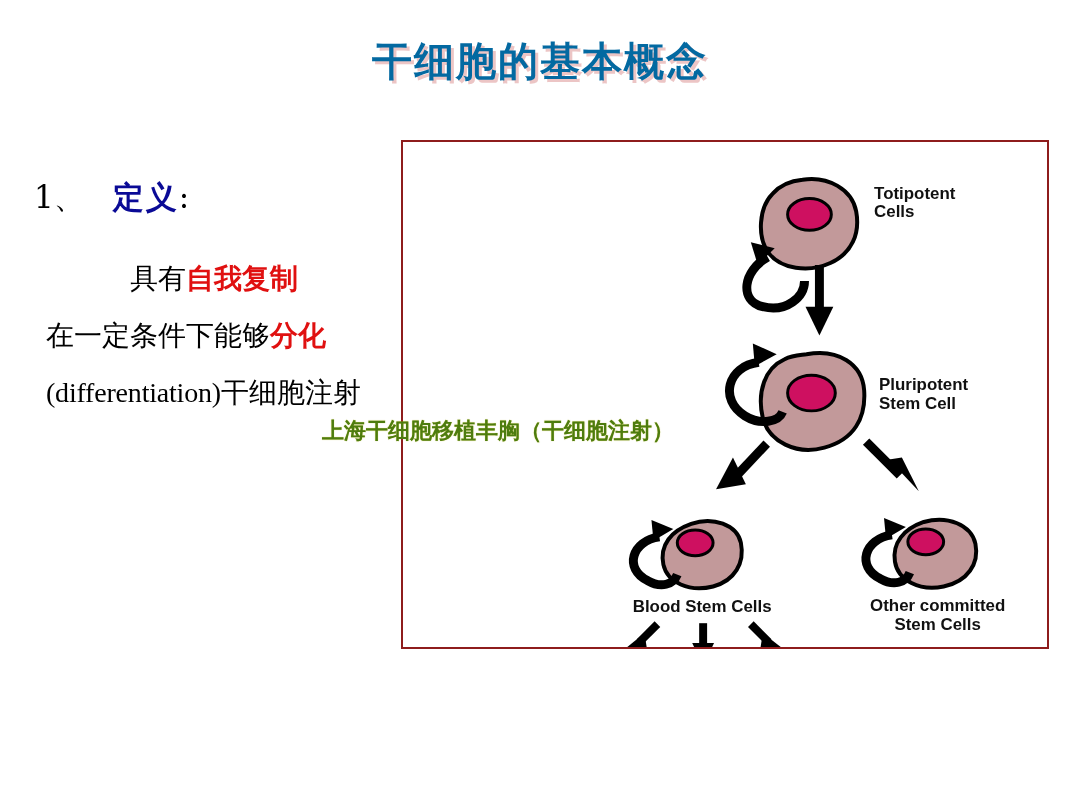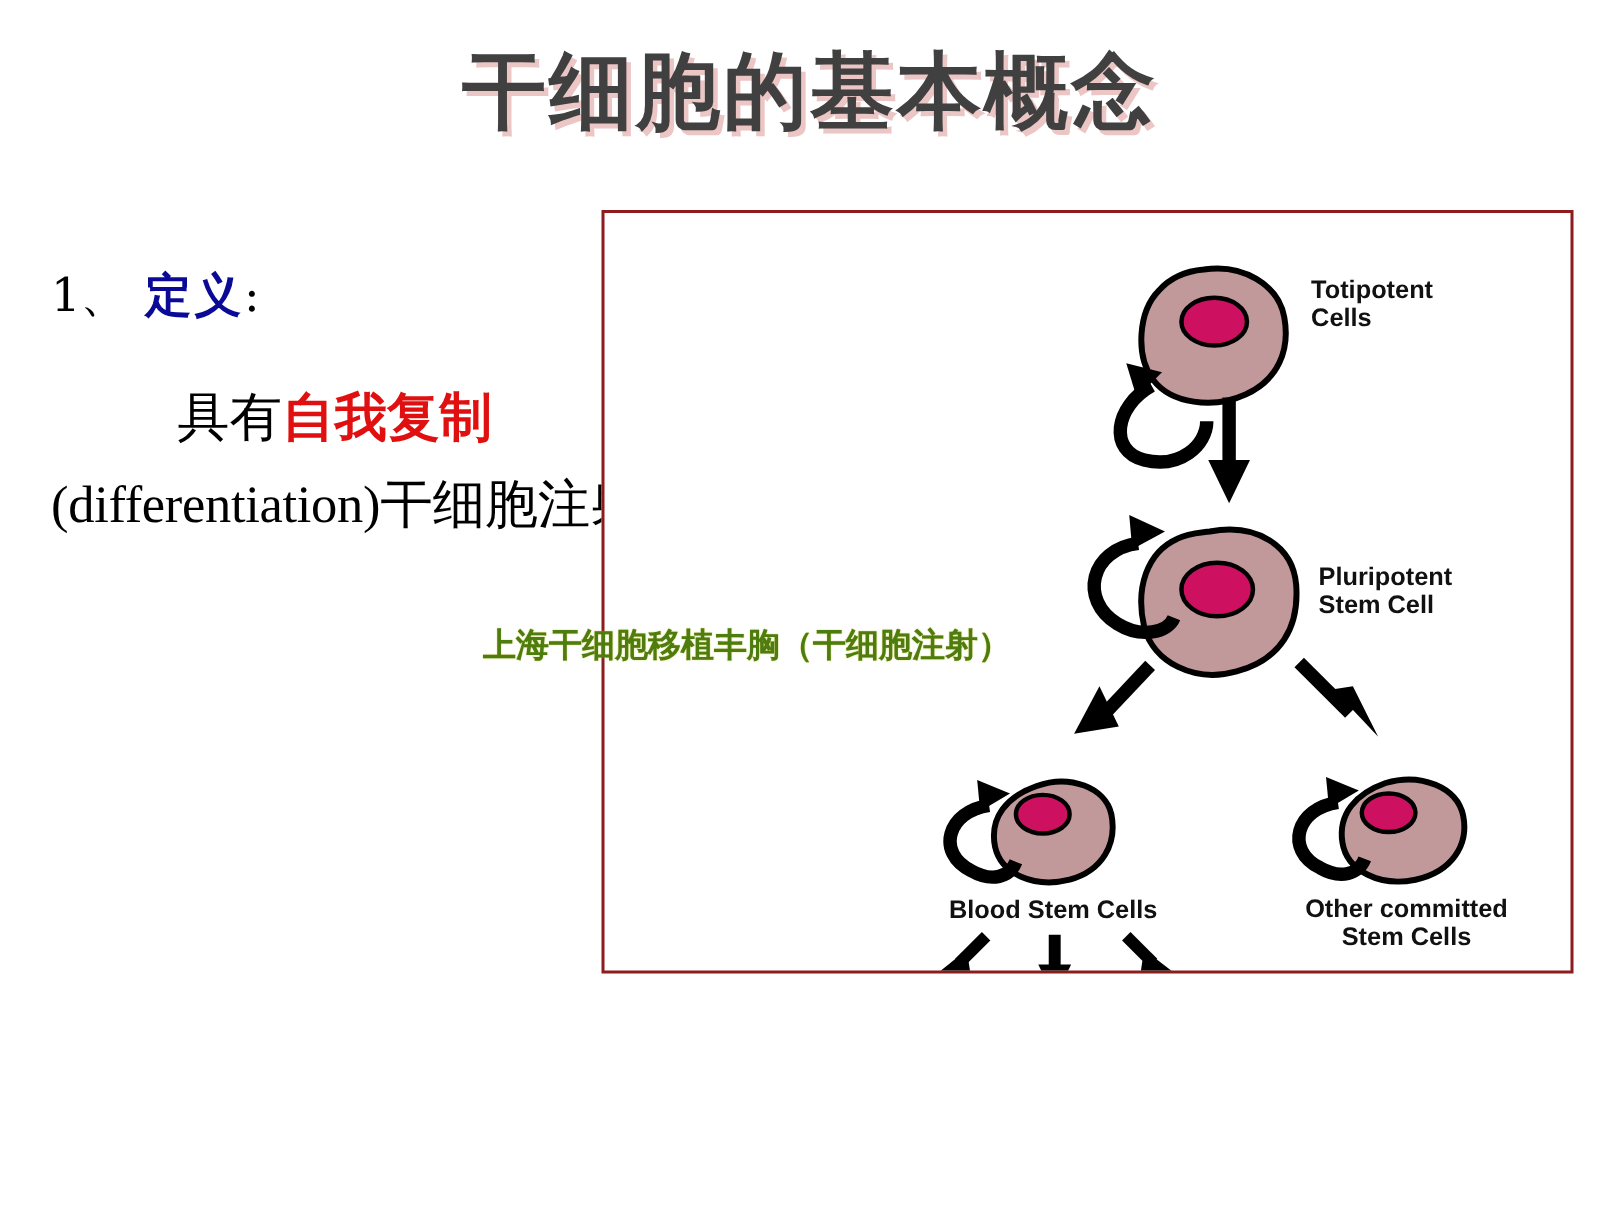--- a/index.html
+++ b/index.html
@@ -19,54 +19,55 @@
 
   
   #slide-title {
     position: absolute;
     left: 0;
     top: 28px;
     width: 1080px;
     text-align: center;
     font-family: "DejaVu Serif", "Liberation Serif", serif;
     font-weight: bold;
-    font-size: 56px;
+    font-size: 40px;
     line-height: 66px;
     letter-spacing: 2px;
-    color: #404040;
+    color: #0369a1;
     text-shadow: 3px 3px 0 rgba(220,150,150,0.55);
     white-space: nowrap;
   }
 
   
   #definition-block {
     position: absolute;
     left: 34px;
     top: 172px;
     width: 380px;
     font-family: "DejaVu Serif", "Liberation Serif", serif;
     color: #000000;
   }
   .def-line {
-    font-size: 35px;
+    font-size: 28px;
     line-height: 57px;
     white-space: nowrap;
     font-weight: normal;
+    margin-left: 12px;
   }
   .def-heading {
     font-size: 31px;
     line-height: 50px;
     margin-bottom: 28px;
     white-space: nowrap;
   }
   .def-heading .num { color: #000000; }
   .kw-blue {
     color: #0a0a96;
     font-weight: bold;
-    margin-left: 12px;
+    margin-left: 28px;
     letter-spacing: 2px;
   }
   .kw-red {
     color: #e01010;
     font-weight: bold;
   }
   .indent-line { padding-left: 84px; }
   .latin {
     font-family: "Liberation Serif", "DejaVu Serif", serif;
     letter-spacing: -0.2px;
@@ -150,20 +151,23 @@
 
   <div class="def-heading">
     <span class="num">1、</span><span class="kw-blue">定义</span><span>:</span>
   </div>
 
   <div class="def-line indent-line">
     <span>具有</span><span class="kw-red">自我复制</span>
   </div>
 
 
+  <div class="def-line">
+    <span>在一定条件下能够</span><span class="kw-red">分化</span>
+  </div>
 
   <div class="def-line">
     <span class="latin">(differentiation)</span><span>干细胞注射</span>
   </div>
 
 
 </div>
 
 <div id="diagram-frame">
   <svg id="diagram-svg" viewBox="0 0 648 509" preserveAspectRatio="none">

